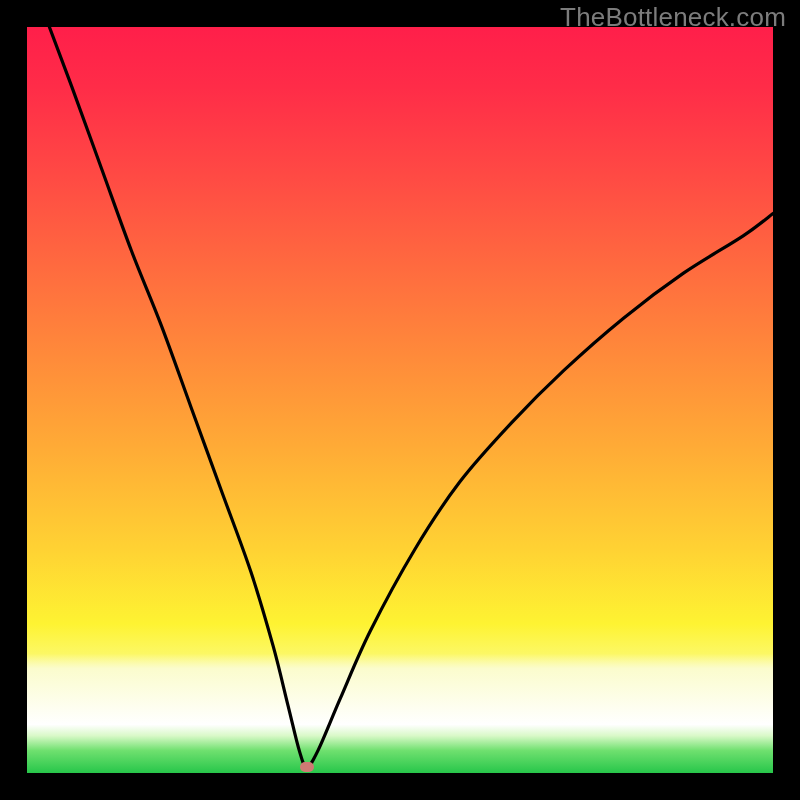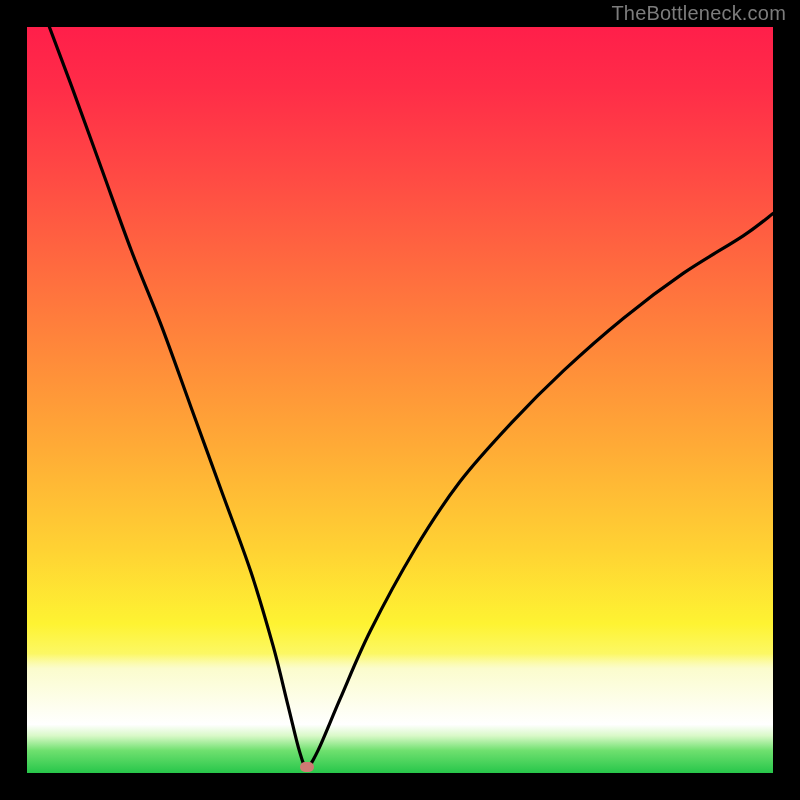--- a/index.html
+++ b/index.html
@@ -15,21 +15,21 @@
     position: relative;
     width: 800px;
     height: 800px;
     background: #000;
   }
   .watermark {
     position: absolute;
     top: 2px;
     right: 14px;
     color: #7c7c7c;
-    font-size: 20px;
+    font-size: 26px;
     font-weight: 400;
     letter-spacing: 0.2px;
     z-index: 5;
   }
   .plot-area {
     position: absolute;
     left: 27px;
     top: 27px;
     width: 746px;
     height: 746px;

